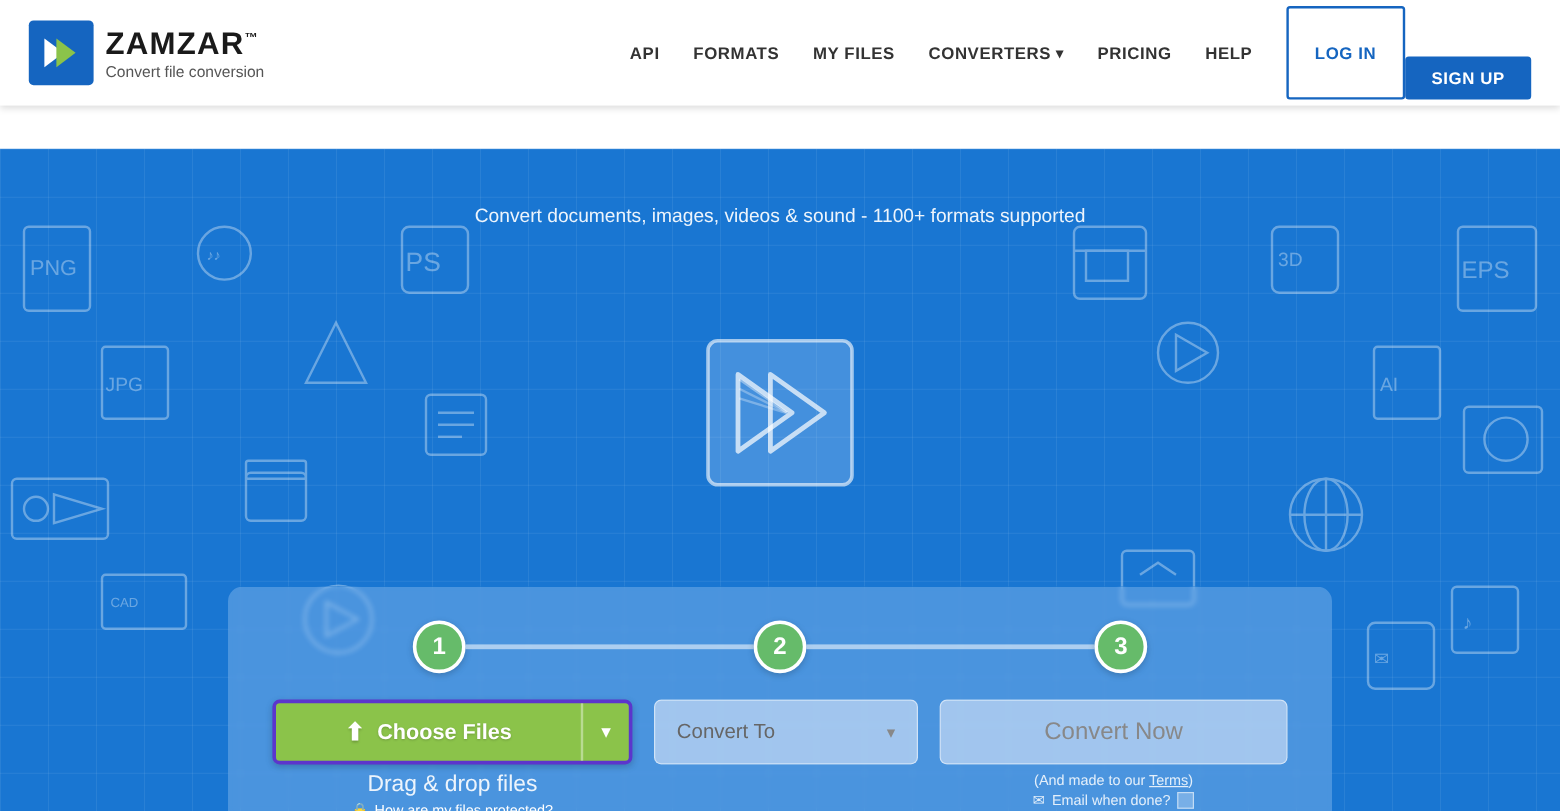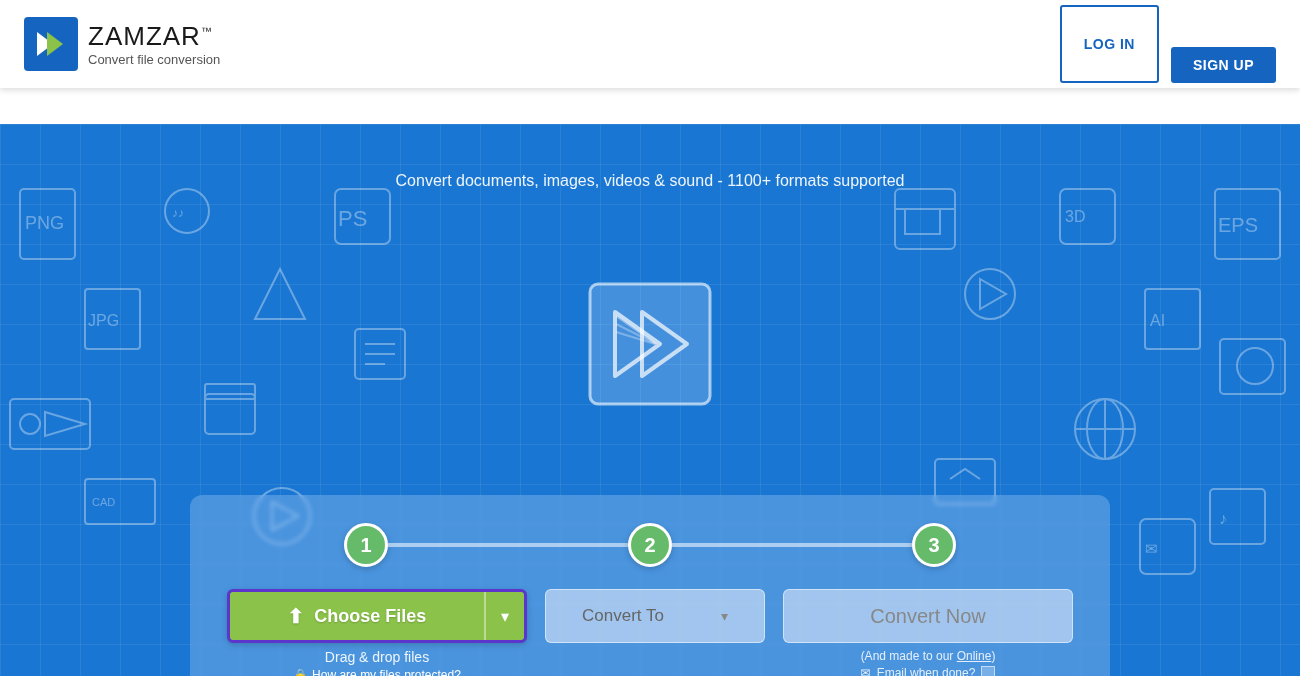--- a/index.html
+++ b/index.html
@@ -26,21 +26,21 @@
       width: 54px;
       height: 54px;
       background: #1565c0;
       display: flex;
       align-items: center;
       justify-content: center;
       border-radius: 4px;
     }
     .logo-icon svg { width: 36px; height: 36px; }
     .logo-text { display: flex; flex-direction: column; }
-    .logo-name { font-size: 26px; font-weight: 400; color: #1a1a1a; letter-spacing: 1px; }
+    .logo-name { font-size: 26px; font-weight: 700; color: #1a1a1a; letter-spacing: 1px; }
     .logo-tm { font-size: 11px; vertical-align: super; }
     .logo-sub { font-size: 13px; color: #555; }
 
     .nav-links {
       display: flex;
       align-items: center;
       gap: 28px;
       margin-right: 28px;
     }
     .nav-link {
@@ -53,21 +53,21 @@
     }
     .nav-link.converters {
       display: flex;
       align-items: center;
       gap: 4px;
     }
     .nav-link.converters::after {
       content: '▾';
       font-size: 12px;
     }
-    .nav-btns { display: flex; gap: 12px; }
+    .nav-btns { display: flex; }
     .btn-login {
       border: 2px solid #1565c0;
       color: #1565c0;
       background: transparent;
       padding: 8px 22px;
       font-size: 14px;
       font-weight: 700;
       border-radius: 3px;
       cursor: pointer;
       letter-spacing: 0.5px;
@@ -220,21 +220,21 @@
       width: 40px;
       height: 54px;
       border-left: 2px solid rgba(255,255,255,0.4);
       display: flex;
       align-items: center;
       justify-content: center;
       font-size: 16px;
       color: #fff;
     }
     .drag-drop-text {
-      font-size: 14px;
+      font-size: 19px;
       color: #fff;
       margin-top: 6px;
       opacity: 0.9;
     }
     .protection-link {
       font-size: 12px;
       color: #fff;
       text-decoration: underline;
       margin-top: 3px;
       cursor: pointer;
@@ -245,21 +245,21 @@
 
     .convert-to-btn {
       width: 220px;
       height: 54px;
       background: rgba(200,220,245,0.7);
       border: 1px solid rgba(255,255,255,0.5);
       border-radius: 6px;
       display: flex;
       align-items: center;
       justify-content: space-between;
-      padding: 0 36px;
+      padding: 0 18px;
       font-size: 17px;
       color: #666;
       cursor: pointer;
       font-weight: 400;
       text-align: right;
     }
     .convert-to-btn .caret { font-size: 14px; color: #888; }
 
     .convert-now-wrapper {
       display: flex;
@@ -319,20 +319,28 @@
       </svg>
     </div>
     <div class="logo-text">
       <span class="logo-name">
         <span>ZAMZAR</span><span class="logo-tm">™</span>
       </span>
       <span class="logo-sub">Convert file conversion</span>
     </div>
   </div>
 
+  <div class="nav-links">
+    <a class="nav-link">API</a>
+    <a class="nav-link">FORMATS</a>
+    <a class="nav-link">MY FILES</a>
+    <a class="nav-link converters">CONVERTERS</a>
+    <a class="nav-link">PRICING</a>
+    <a class="nav-link">HELP</a>
+  </div>
 
   <div class="nav-btns">
     <button class="btn-login">LOG IN</button>
     <button class="btn-signup">SIGN UP</button>
   </div>
 </nav>
 
 <div class="hero">
 
   <svg class="sketch-icon" style="left:10px;top:60px;width:80px;height:80px;" viewBox="0 0 80 80" fill="none" stroke="white" stroke-width="2">
@@ -469,21 +477,21 @@
       <div style="display:flex;flex-direction:column;align-items:center;padding-top:0;">
         <div class="convert-to-btn">
           <span>Convert To</span>
           <span class="caret">▾</span>
         </div>
       </div>
 
       <div class="convert-now-wrapper">
         <button class="convert-now-btn">Convert Now</button>
         <span class="convert-now-sub">
-          <span>(And made to our </span><a href="#">Online</a><span>)</span>
+          <span>(And made to our </span><a href="#">Terms</a><span>)</span>
         </span>
         <div class="email-row">
           <span>✉</span>
           <span>Email when done?</span>
           <div class="email-checkbox"></div>
         </div>
       </div>
     </div>
   </div>
 </div>

